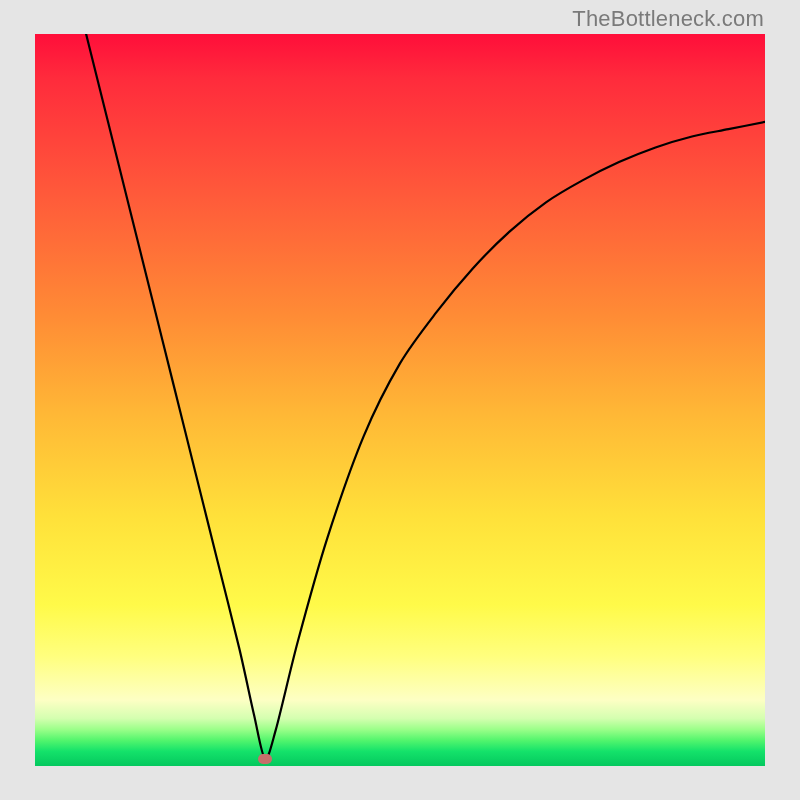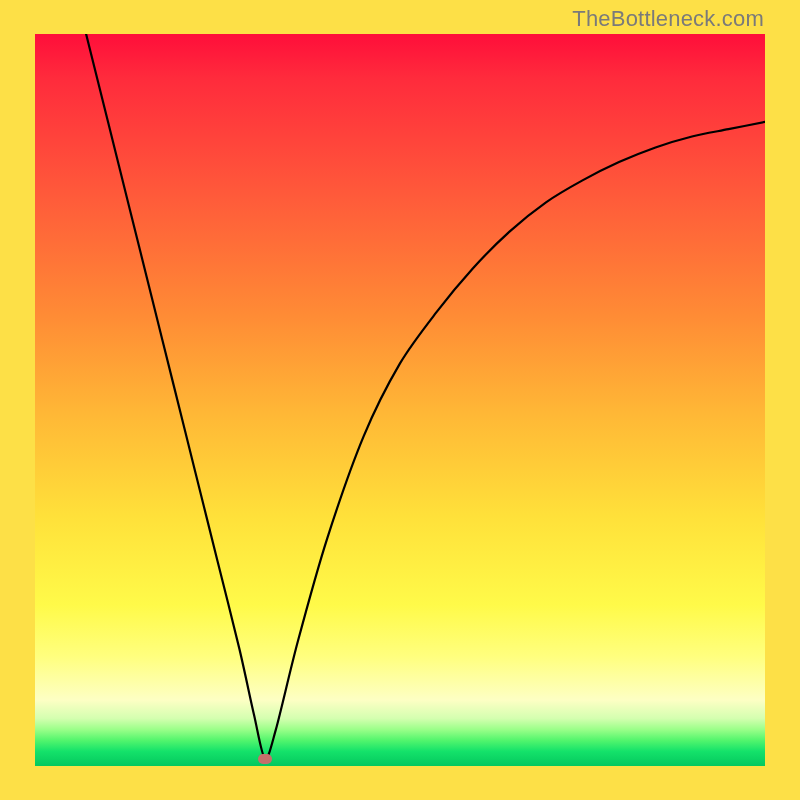--- a/index.html
+++ b/index.html
@@ -10,21 +10,21 @@
     background: #000;
     overflow: hidden;
     font-family: Arial, Helvetica, sans-serif;
   }
   .frame {
     position: absolute;
     left: 0;
     top: 0;
     width: 800px;
     height: 800px;
-    background: #fde047;
+    background: #e5e5e5;
   }
   .plot {
     position: absolute;
     left: 35px;
     top: 34px;
     width: 730px;
     height: 732px;
     
     background: linear-gradient(
       to bottom,

